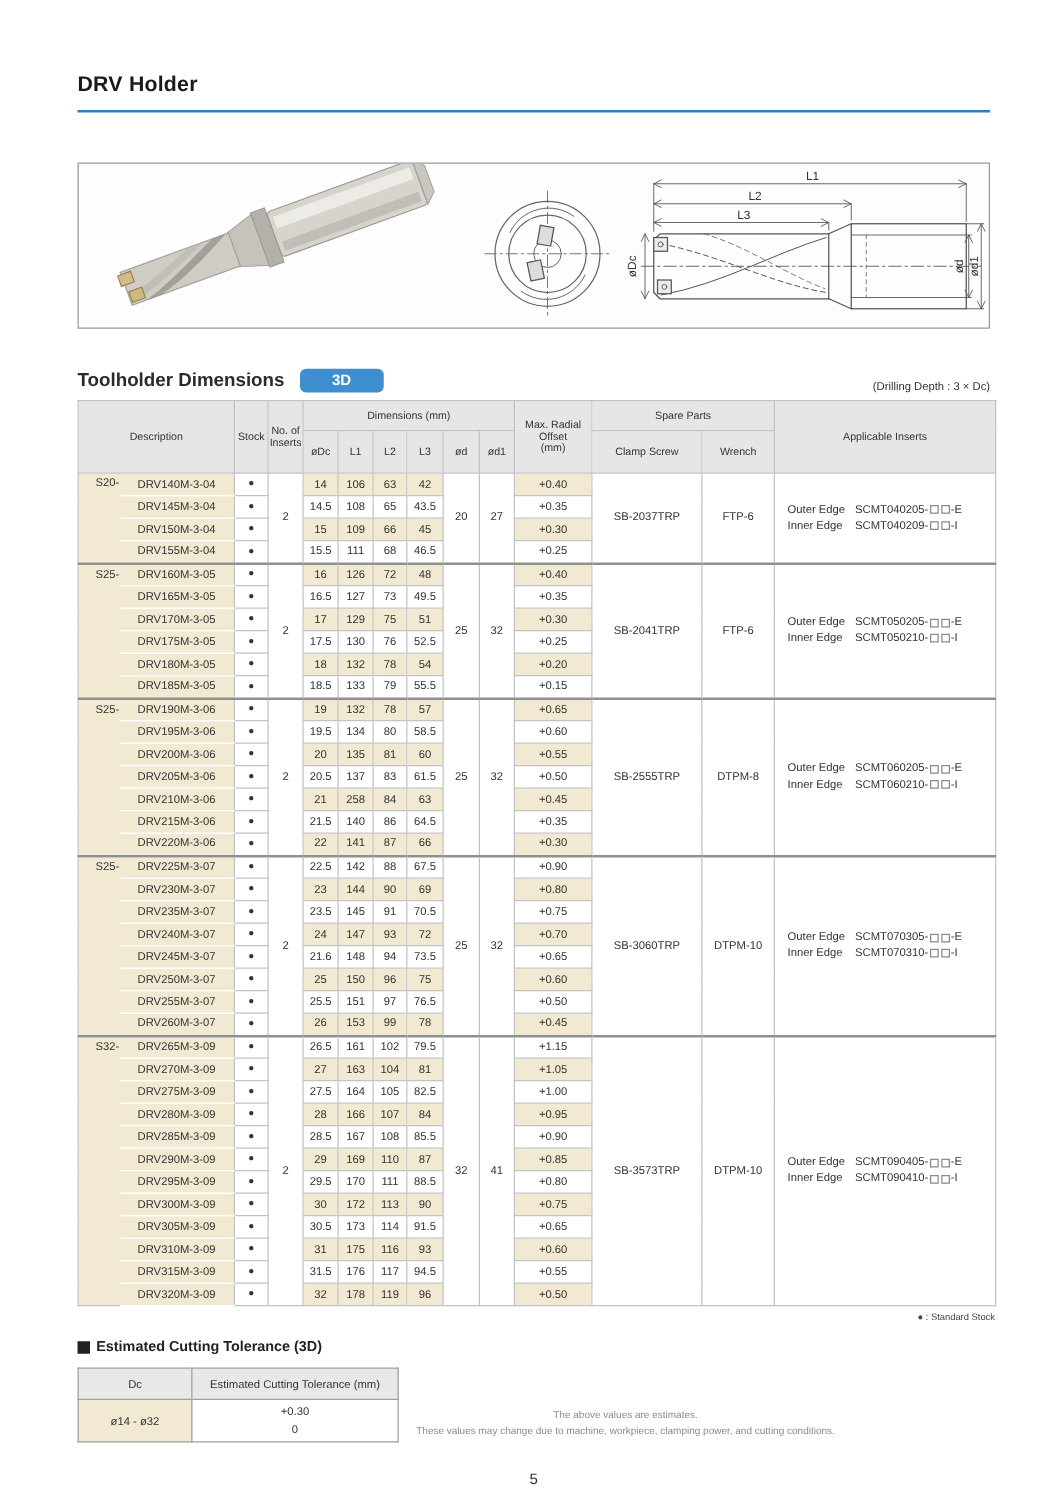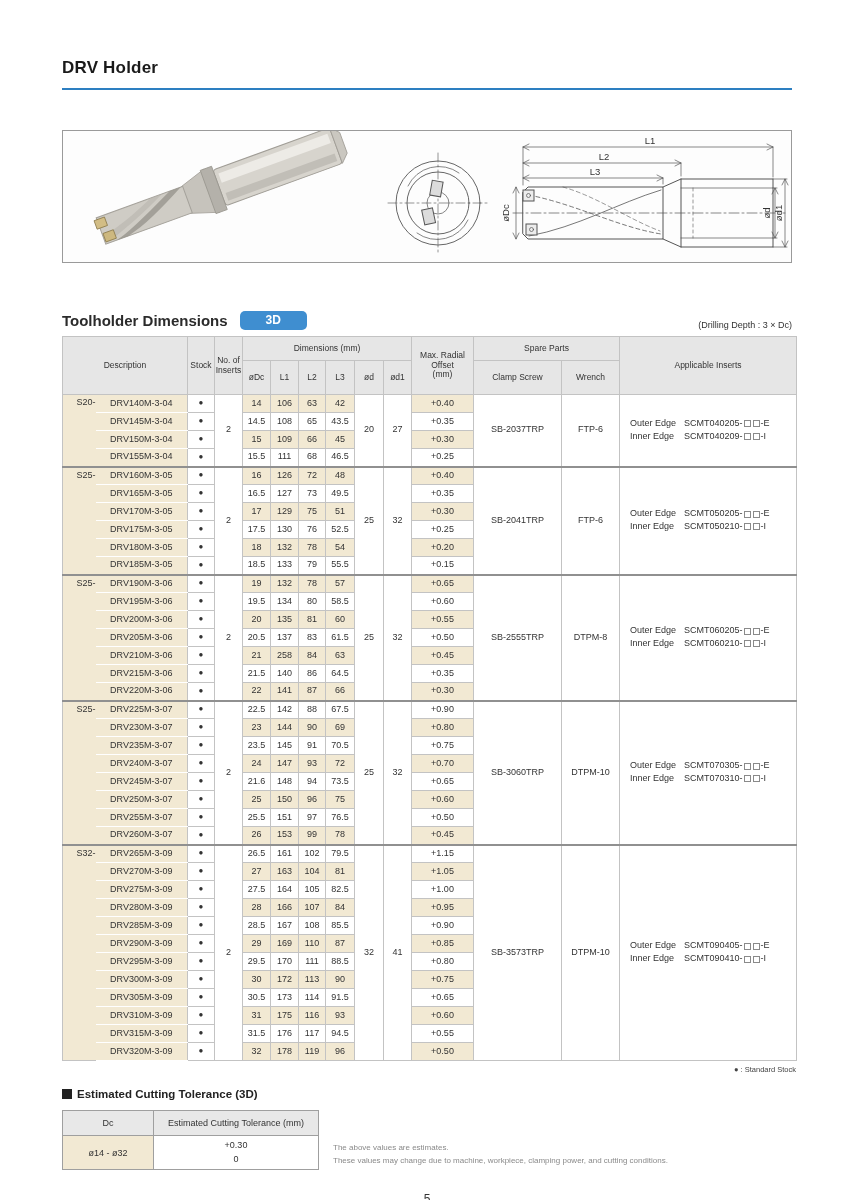--- a/index.html
+++ b/index.html
@@ -13,21 +13,21 @@
   
   .doc-title { font-size:17px; font-weight:bold; color:#1a1a1a; letter-spacing:.2px; }
   .title-rule { height:2px; background:#2d7fc1; margin-top:10px; }
 
   
   .image-panel { margin-top:40px; height:133px; border:1px solid #9a9a9a; background:#fdfdfd;
     display:flex; align-items:center; overflow:hidden; }
   .image-panel svg { display:block; }
 
   
-  .section-head { margin-top:48px; display:flex; align-items:center; }
+  .section-head { margin-top:32px; display:flex; align-items:center; }
   .section-title { font-size:15px; font-weight:bold; color:#2b2b2b; }
   .badge-3d { margin-left:12px; background:#3f8ed0; color:#fff; font-size:12px; font-weight:bold;
     padding:2px 26px 3px; border-radius:5px; }
   .drill-depth-note { margin-left:auto; font-size:9px; color:#333; align-self:flex-end; }
 
   
   table.dims { border-collapse:collapse; table-layout:fixed; width:734px; margin-top:6px;
     border:1px solid #8f8f8f; font-size:9px; color:#333; }
   .dims th, .dims td { border:1px solid #c3c3c3; text-align:center; vertical-align:middle;
     padding:0; overflow:hidden; line-height:1.1; }
@@ -52,21 +52,21 @@
   .tol-head { margin-top:14px; font-size:11.5px; font-weight:bold; color:#222; display:flex; align-items:center; }
   .tol-square { width:10px; height:10px; background:#222; display:inline-block; margin-right:5px; }
   .tol-row { display:flex; align-items:flex-end; margin-top:10px; }
   table.tol { border-collapse:collapse; border:1px solid #8f8f8f; font-size:9px; }
   .tol th, .tol td { border:1px solid #9f9f9f; text-align:center; padding:0; }
   .tol th { background:#e8e8e8; font-weight:normal; height:25px; }
   .tol .c1 { width:91px; } .tol .c2 { width:165px; }
   .tol td { height:34px; background:#fff; }
   .tol td.range { background:#f2e9d3;margin-top:20px; }
   .tol .val div { line-height:1.5; }
-  .tol-notes { margin-left:14px; padding-bottom:2px; font-size:8px; color:#8a8a8a; line-height:1.7; }
+  .tol-notes { margin-left:14px; padding-bottom:2px; font-size:8px; color:#8a8a8a; line-height:1.7;text-align:center; }
 
   .page-number { text-align:center; font-size:12px; color:#333; margin-top:22px; }
 </style>
 </head>
 <body>
 
 <div class="page">
 
   <div class="doc-title">DRV Holder</div>
   <div class="title-rule"></div>

